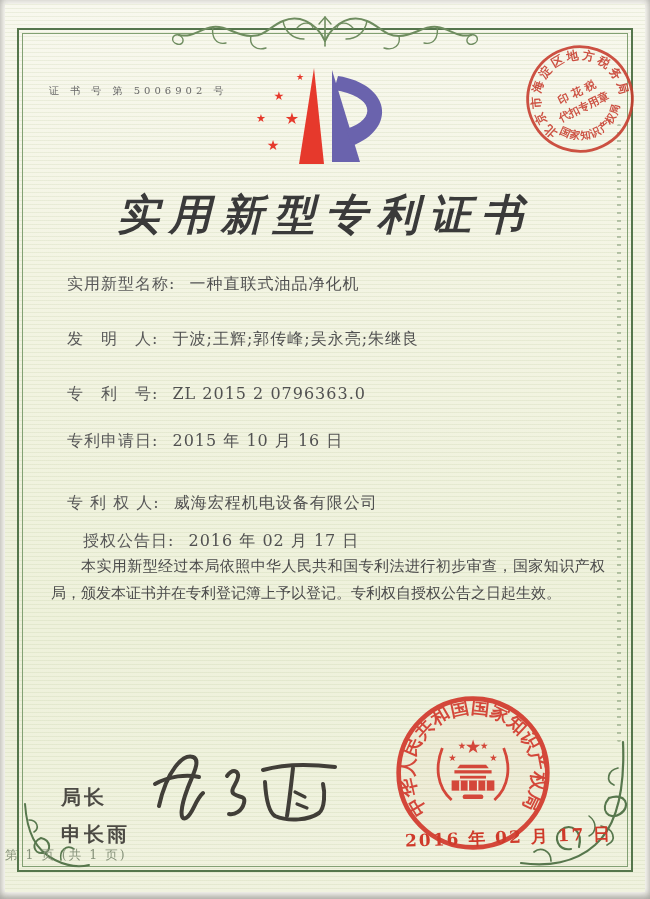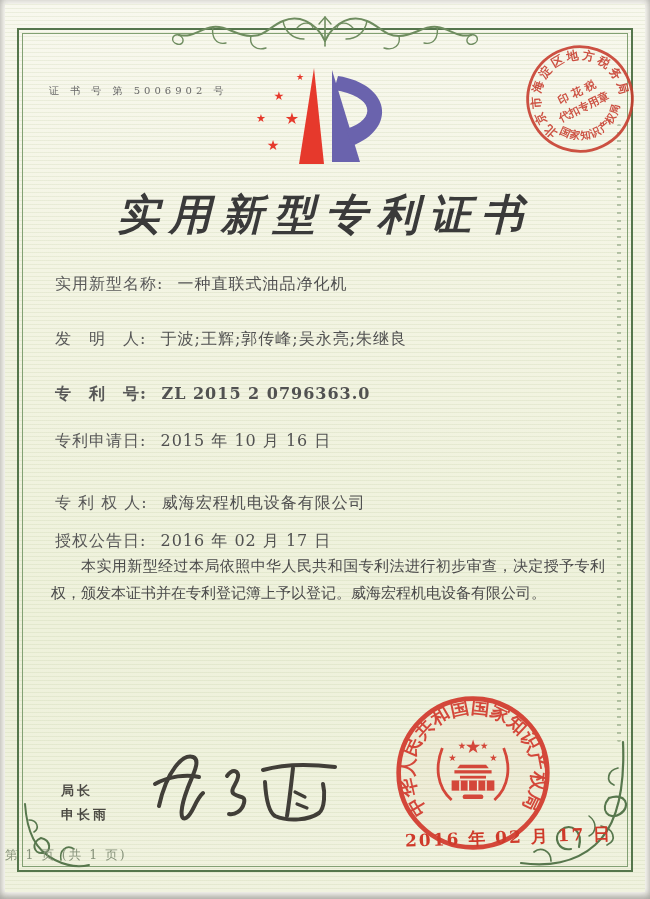--- a/index.html
+++ b/index.html
@@ -39,33 +39,33 @@
     font-size:10px; letter-spacing:4px; color:#676767;
   }
   .logo { position:absolute; left:243px; top:56px; width:160px; height:120px; }
 
   .title {
     position:absolute; left:0; right:0; top:183px; text-align:center;
     font-size:42px; font-weight:600; color:#3a3a3a; letter-spacing:10px;font-style:italic;
   }
 
   .fields { position:absolute; left:46px; right:50px; top:0; }
-  .field-row { position:absolute; left:4px; width:560px; font-size:16px; color:#585858; letter-spacing:1px; white-space:nowrap; }
+  .field-row { position:absolute; left:16px; width:560px; font-size:16px; color:#585858; letter-spacing:1px; white-space:nowrap; }
   .field-row .lbl { display:inline-block; }
   .field-row .val { margin-left:8px; color:#515151; }
-  .row0 { top:270px; } .row1 { top:325px; } .row2 { top:380px;font-weight:bold; }
-  .row3 { top:427px; } .row4 { top:477px;margin-top:12px; } .row5 { top:527px; }
+  .row0 { top:270px; } .row1 { top:325px; } .row2 { top:380px; }
+  .row3 { top:427px; } .row4 { top:477px;margin-top:12px; } .row5 { top:527px;margin-left:16px; }
 
   .body-text {
     position:absolute; left:46px; right:40px; top:549px;
     font-size:15px; line-height:1.78; color:#4a4a4a; text-align:justify;
   }
   .body-text p { text-indent:2em; }
 
-  .signer { position:absolute; left:56px; top:775px; font-size:13px; font-weight:600; color:#4c4a44; letter-spacing:3px; line-height:1.85; }
+  .signer { position:absolute; left:56px; top:775px; font-size:20px; font-weight:600; color:#4c4a44; letter-spacing:3px; line-height:1.85; }
   .signature { position:absolute; left:138px; top:740px; width:210px; height:85px; }
 
   .seal { position:absolute; left:389px; top:690px; width:158px; height:158px; opacity:.93; }
   .seal-date {
     position:absolute; left:400px; top:822px; font-size:17px; font-weight:700;
     color:#cf3a2a; letter-spacing:2px; transform:rotate(-2deg); white-space:nowrap;
   }
 
   .tax-stamp { position:absolute; left:518px; top:38px; width:114px; height:114px; transform:rotate(-26deg); opacity:.88; }
 
@@ -173,21 +173,21 @@
         <span class="lbl">专 利 权 人:</span>
         <span class="val">威海宏程机电设备有限公司</span>
       </div>
       <div class="field-row row5">
         <span class="lbl">授权公告日:</span>
         <span class="val">2016 年 02 月 17 日</span>
       </div>
     </div>
 
     <div class="body-text">
-      <p>本实用新型经过本局依照中华人民共和国专利法进行初步审查，决定授予专利权，颁发本证书并在专利登记簿上予以登记。威海宏程机电设备有限公司。</p>
+      <p>本实用新型经过本局依照中华人民共和国专利法进行初步审查，国家知识产权局，颁发本证书并在专利登记簿上予以登记。专利权自授权公告之日起生效。</p>
     </div>
 
     <div class="signer">
       <div>局长</div>
       <div>申长雨</div>
     </div>
 
     <svg class="signature" viewBox="0 0 210 85" aria-label="申长雨">
       <g stroke="#413e38" fill="none" stroke-width="4" stroke-linecap="round" stroke-linejoin="round">
         <path d="M16,62 C24,26 40,10 50,13 C59,16 48,34 44,46 C38,62 36,77 43,74 C50,70 52,56 60,49"></path>

